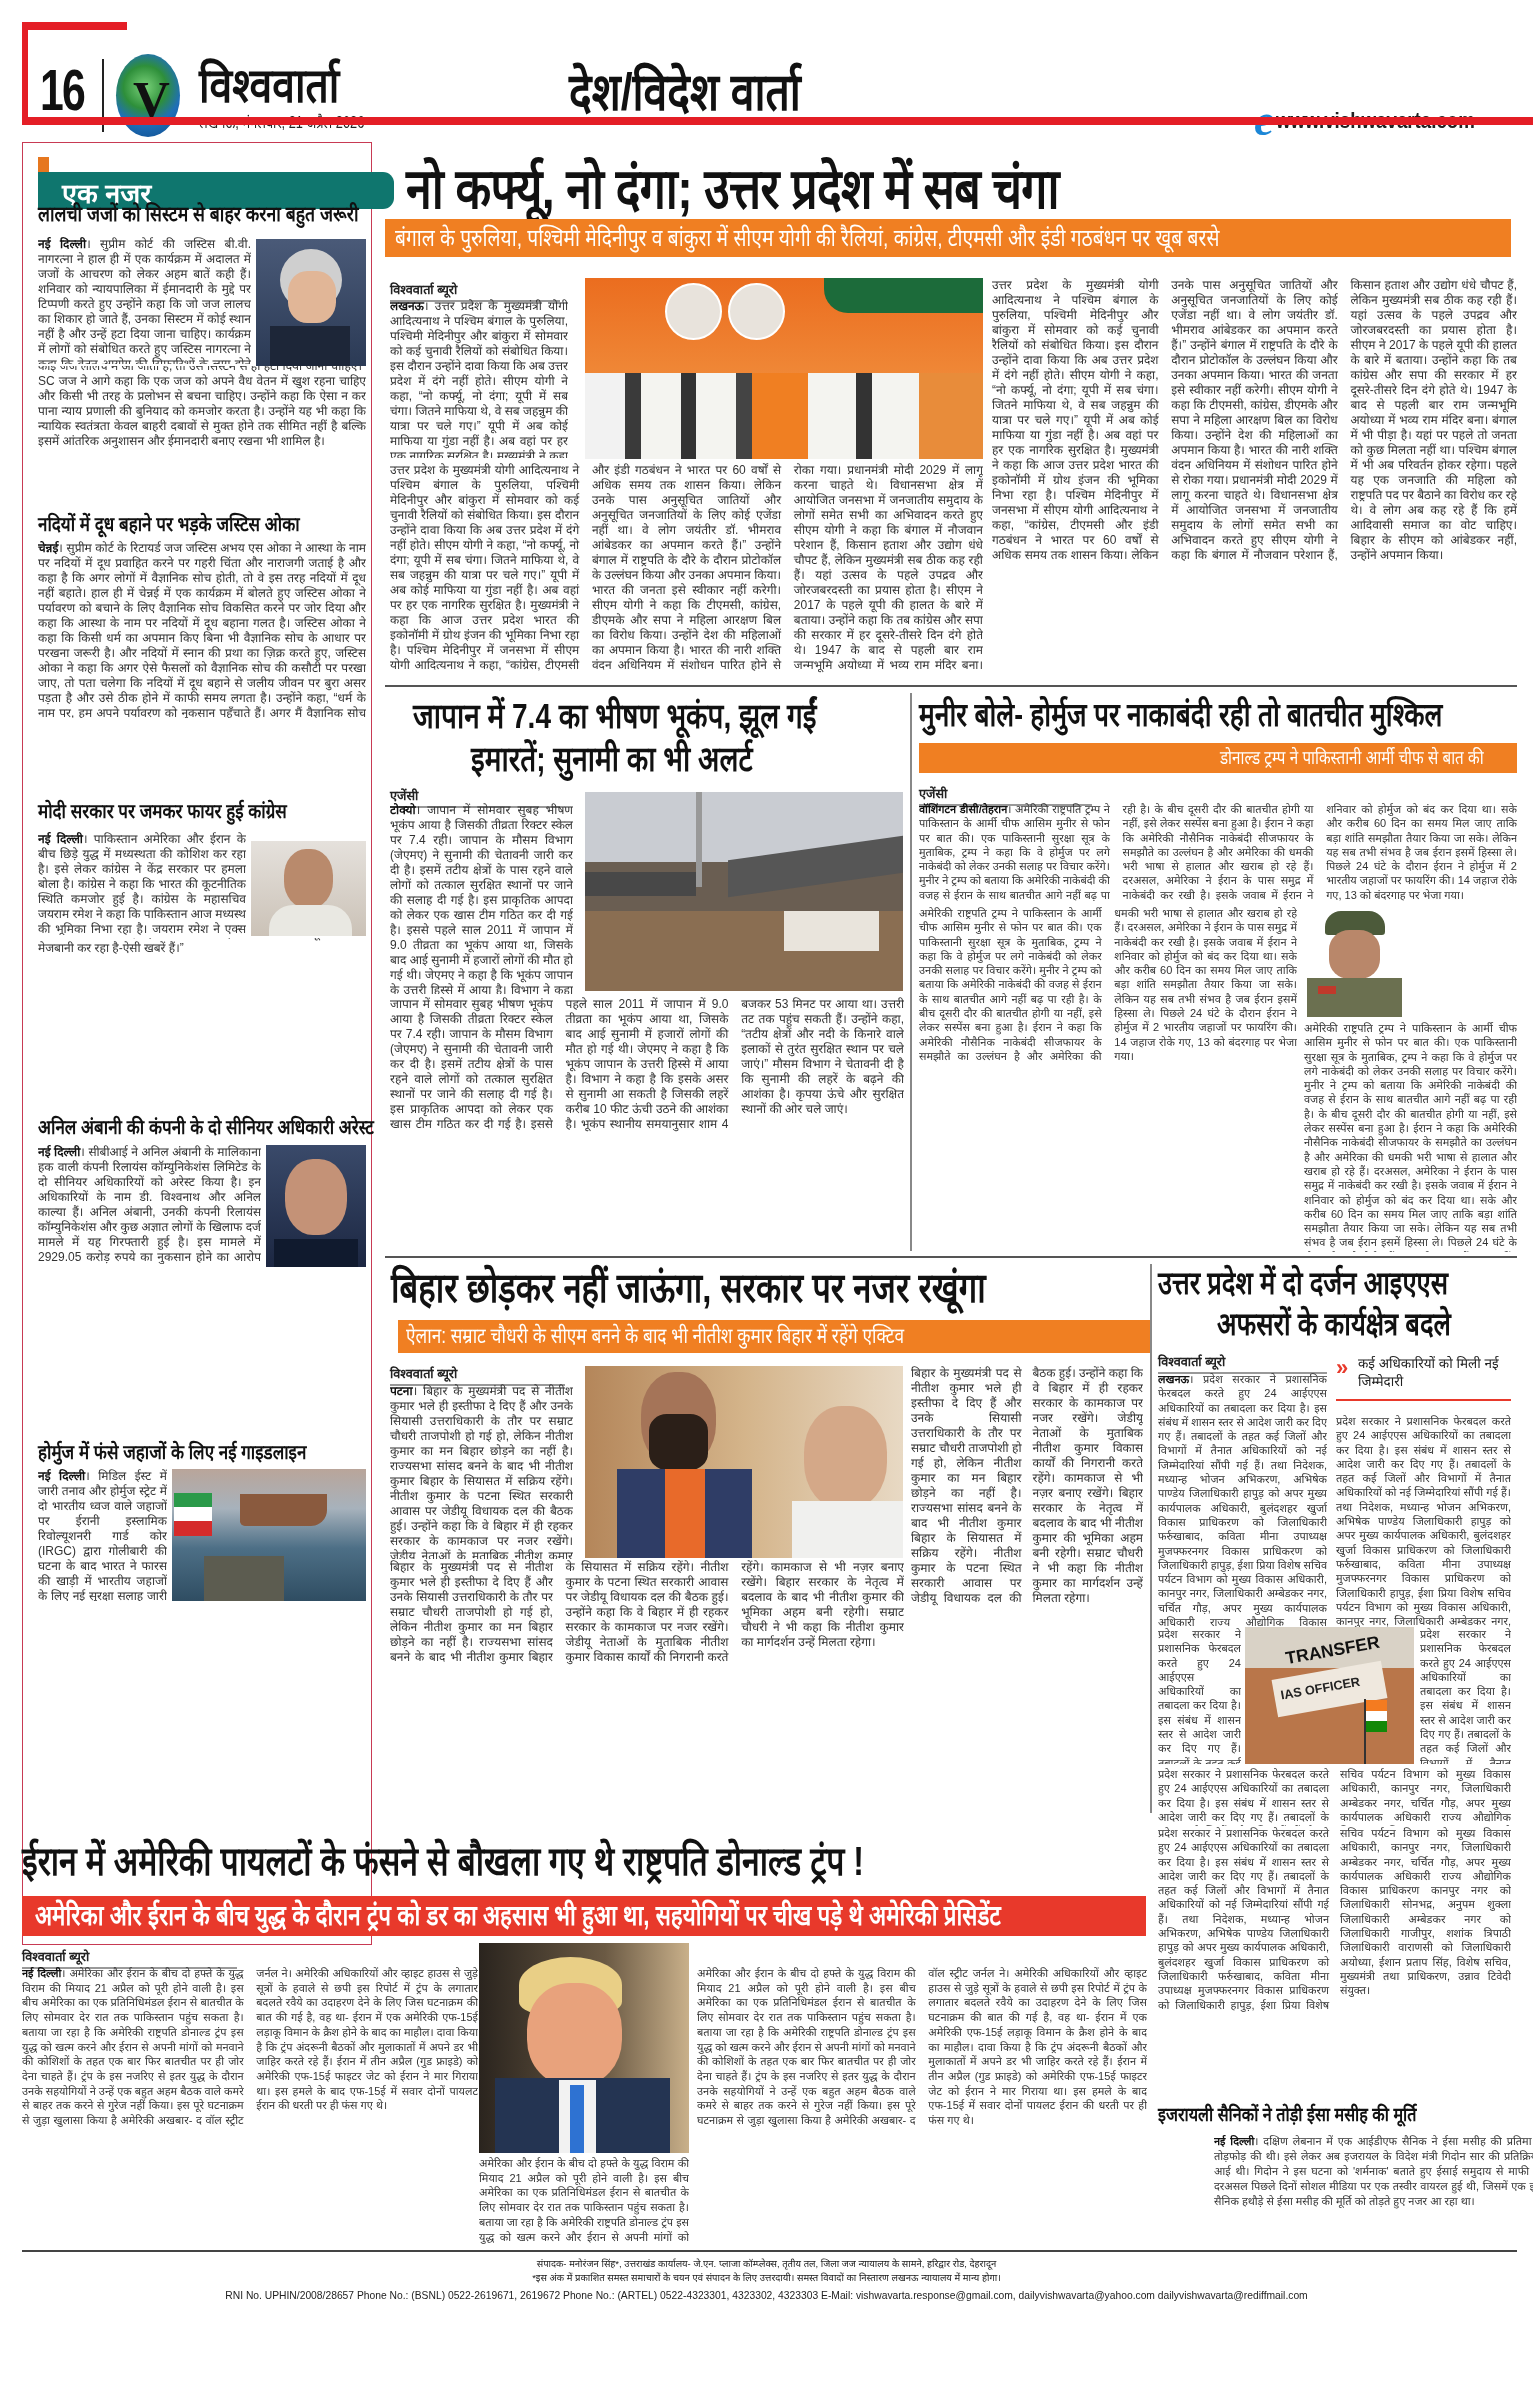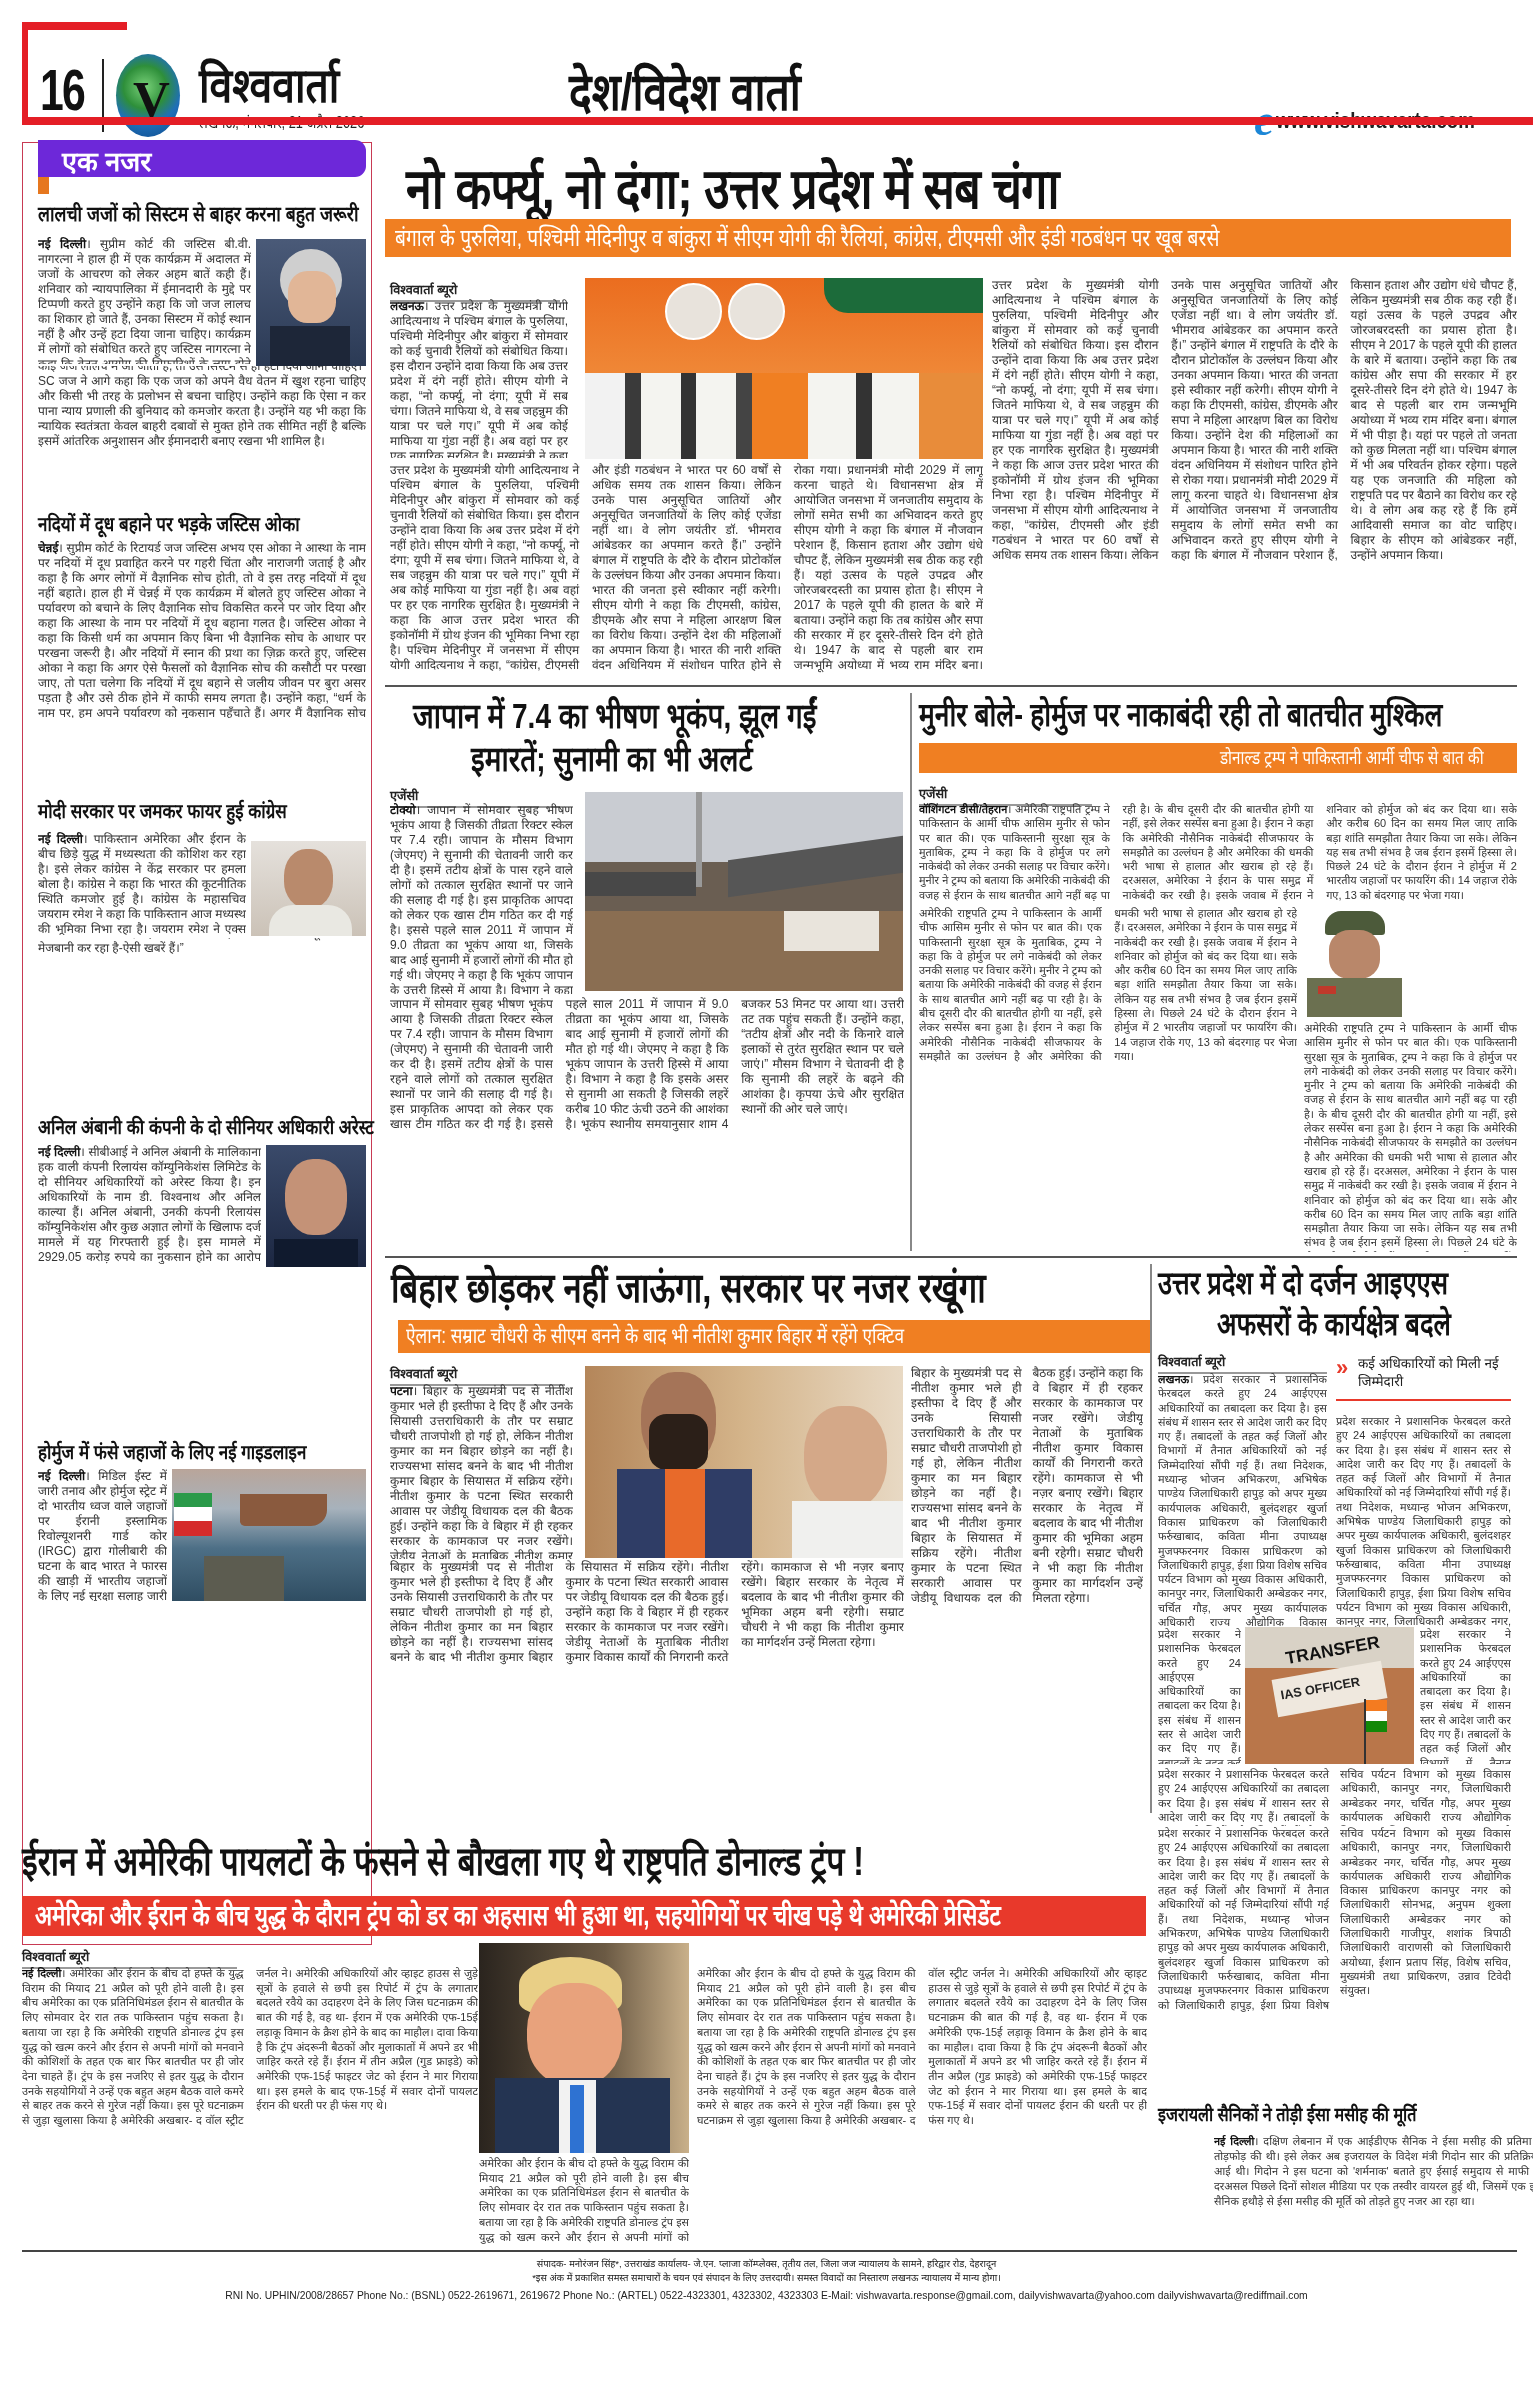--- a/index.html
+++ b/index.html
@@ -16,21 +16,21 @@
 .logo{position:absolute;left:94px;top:32px;width:64px;height:83px;border-radius:50%;background:radial-gradient(circle at 45% 40%,#7ad27a 0,#2e8f3a 35%,#1f6fb8 60%,#0d4a8a 100%)}
 .logo-v{position:absolute;left:111px;top:48px;font-family:"Liberation Serif",serif;font-size:51px;font-weight:700;color:#111}
 .brand{position:absolute;left:177px;top:29px;font-size:48px;font-weight:700;color:#111;transform:scaleX(.85);transform-origin:left top}
 .dateline{position:absolute;left:177px;top:89px;font-size:16px;color:#222;transform:scaleX(.8);transform-origin:left top}
 .section-title{position:absolute;left:547px;top:32px;font-size:52px;font-weight:700;color:#111;transform:scaleX(.82);transform-origin:left top}
 .web{position:absolute;left:1232px;top:76px;display:flex;align-items:center}
 .e-icon{font-family:"Liberation Serif",serif;font-size:45px;font-style:italic;color:#1b86d6;font-weight:700;line-height:1;margin-right:1.6px}
 .web-url{font-size:22px;font-weight:700;color:#222;transform:scaleX(.85);transform-origin:left center}
 
 .sidebar{left:22px;top:142px;width:350px;height:1803px;border:1.6px solid #c83a53;border-top:1.6px solid #c83a53}
-.eknajar{left:38px;top:140px;width:328px;height:37px;background:#6d28d9;border-radius:0 11px 11px 0}
+.eknajar{left:38px;top:172px;width:356px;height:37px;background:#0f766e;border-radius:0 11px 11px 0}
 .eknajar-stub{left:38px;top:157px;width:11px;height:37px;background:#e6771f}
 .eknajar span{position:absolute;left:24px;top:2.4px;color:#fff;font-size:27px;font-weight:700}
 .sb-head{font-size:18.3px;font-weight:700;color:#111;line-height:1.15;white-space:nowrap;transform:scaleX(.85);transform-origin:left top}
 .body-text{font-size:12px;line-height:15px;color:#333;text-align:justify}
 .body-text b{color:#111}
 .photo{background:#888;overflow:hidden}
 
 .main-head{left:406px;top:148px;font-size:56px;font-weight:700;color:#111;white-space:nowrap;transform:scaleX(.83);transform-origin:left top;letter-spacing:-0.8px}
 .deck{background:#f07f22;color:#fff;font-weight:400;white-space:nowrap;overflow:hidden}
 .deck span{display:inline-block;transform:scaleX(.8);transform-origin:left center}

